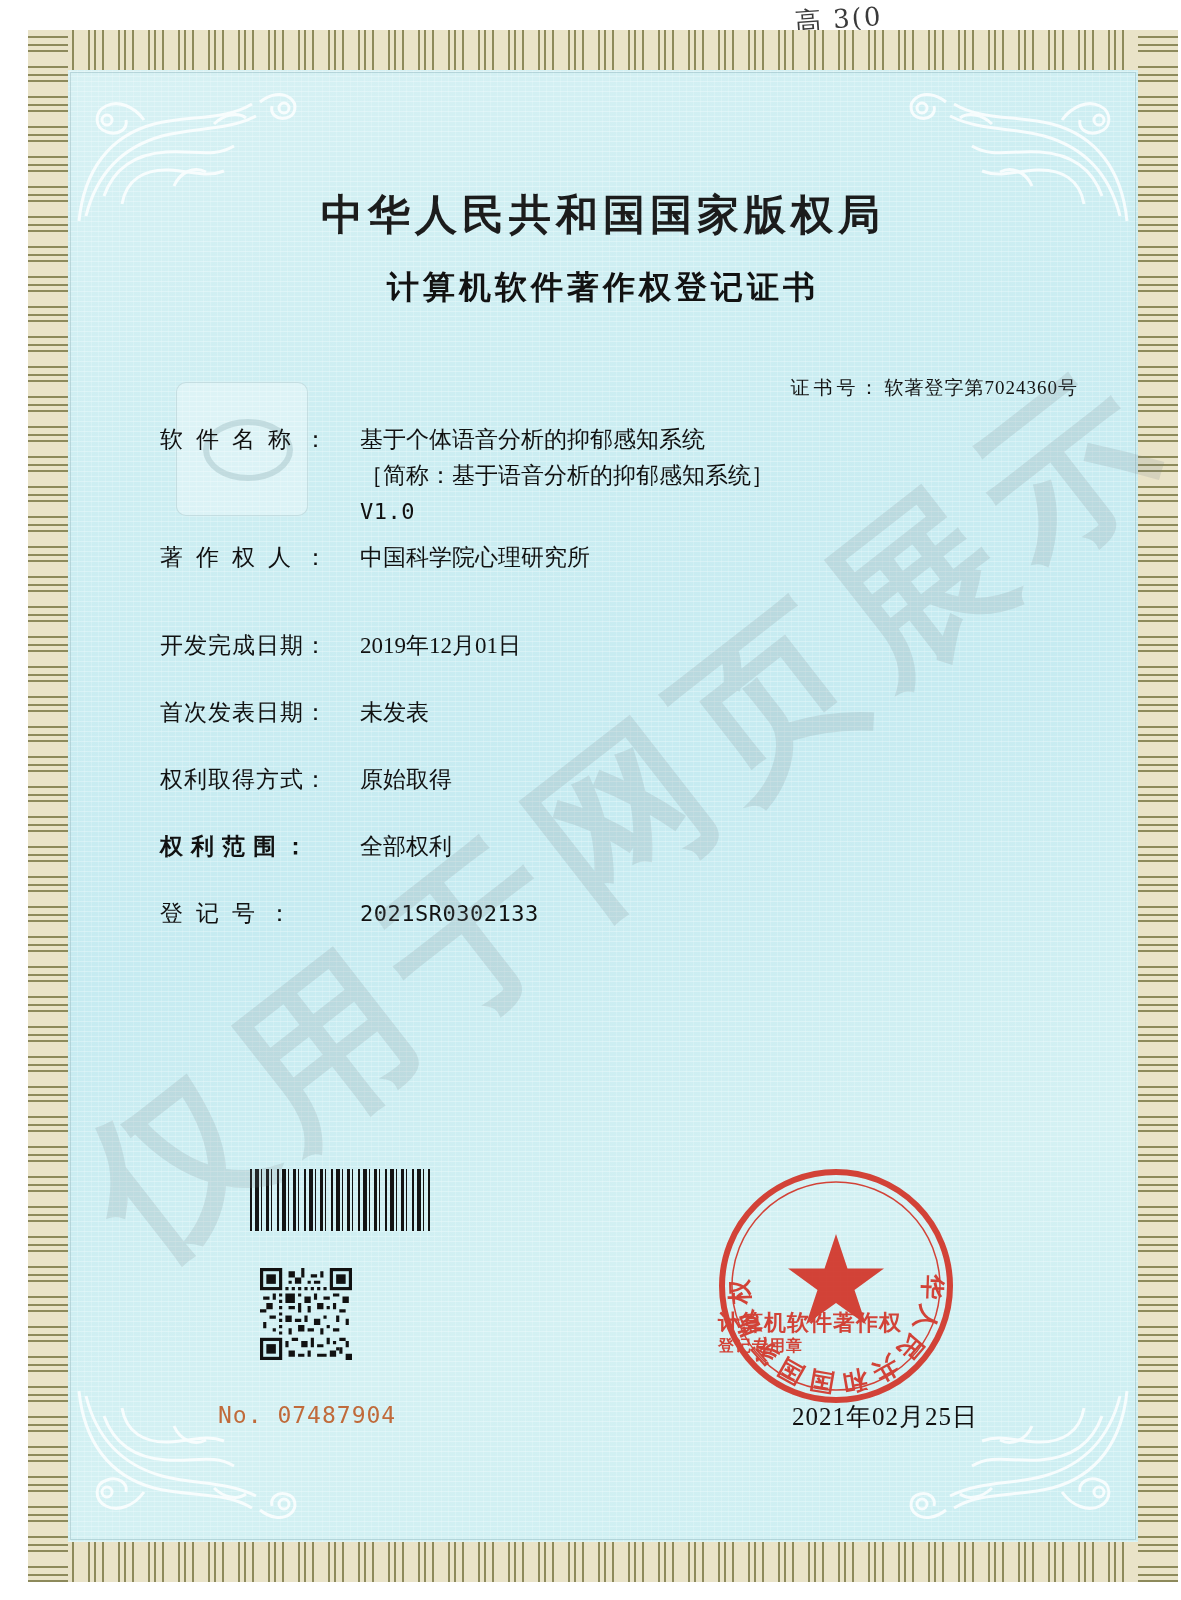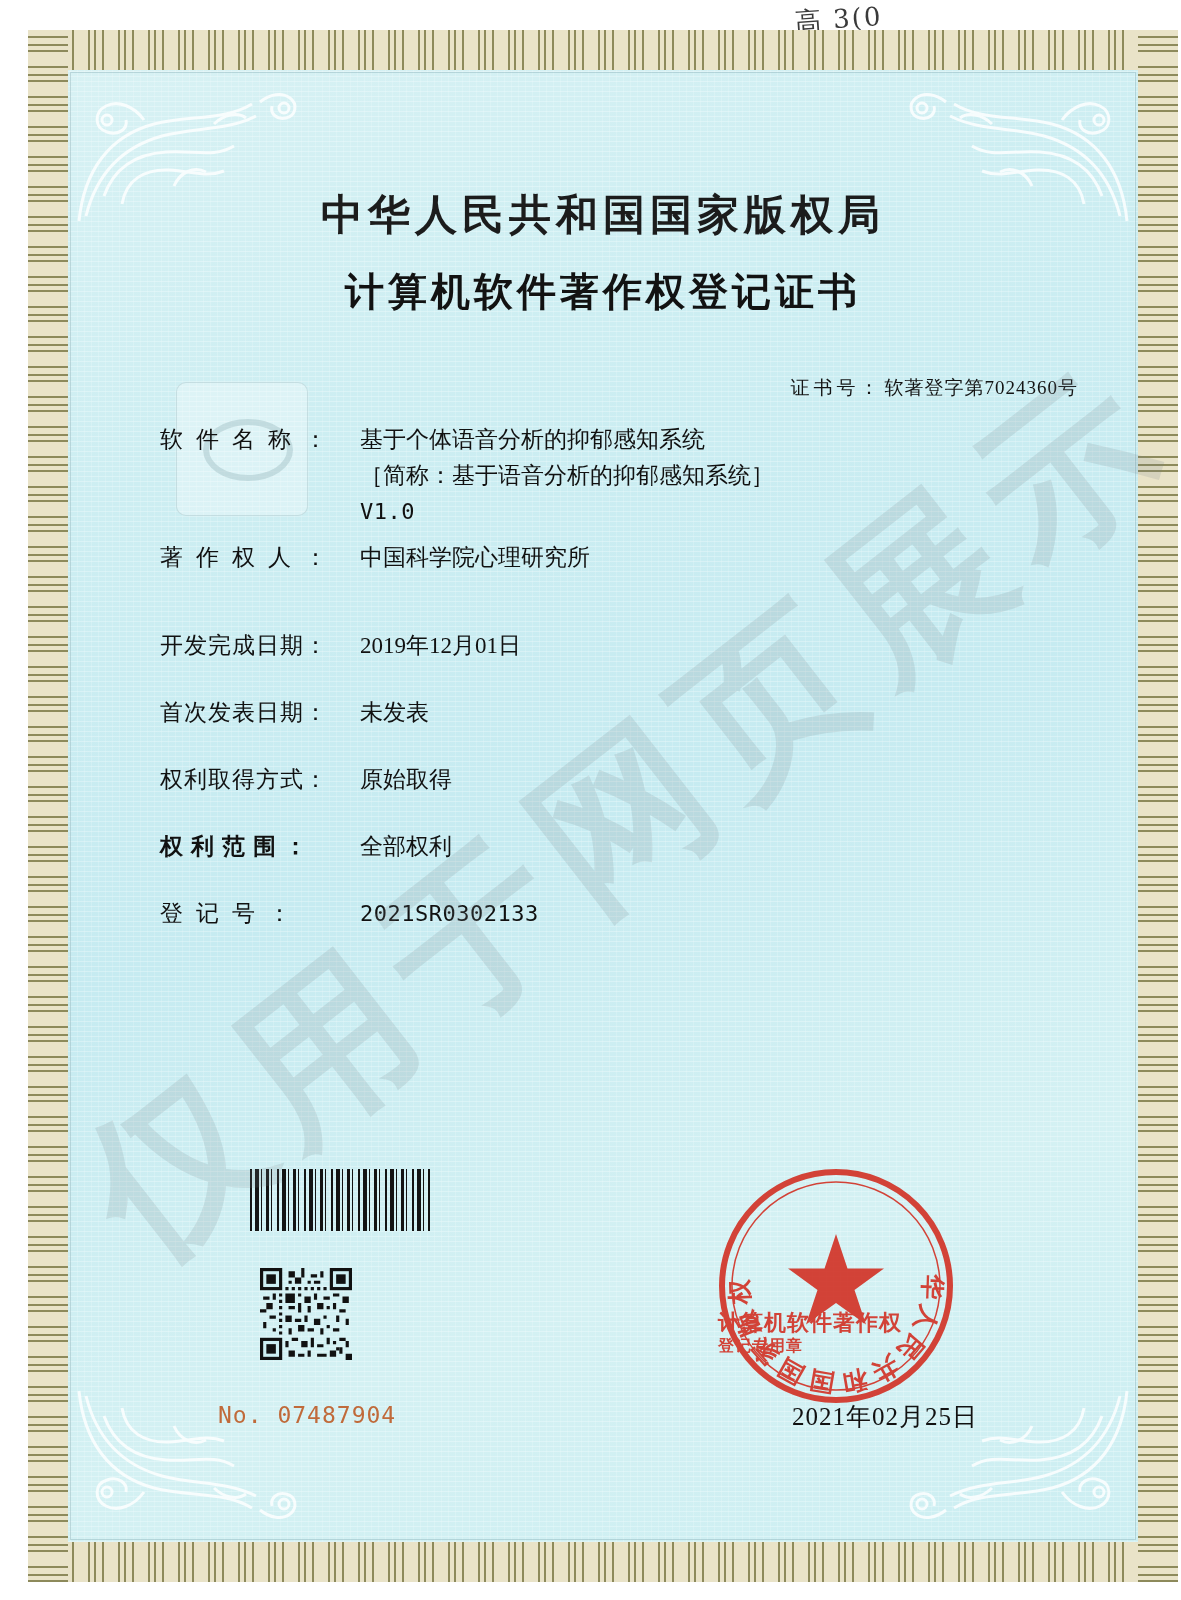--- a/index.html
+++ b/index.html
@@ -115,21 +115,21 @@
     font-family: "DejaVu Serif", "Liberation Serif", serif;
     font-size: 42px;
     font-weight: bold;
     letter-spacing: 5px;
     color: #1c1c1c;
     line-height: 1.2;
   }
   #doc-title {
     margin-top: 28px;
     font-family: "DejaVu Serif", "Liberation Serif", serif;
-    font-size: 39px;
+    font-size: 32px;
     font-weight: bold;
     letter-spacing: 4px;
     color: #121212;
     line-height: 1.2;
   }
   #cert-no-line {
     position: absolute;
     right: 100px;
     top: 345px;
     font-size: 19px;

